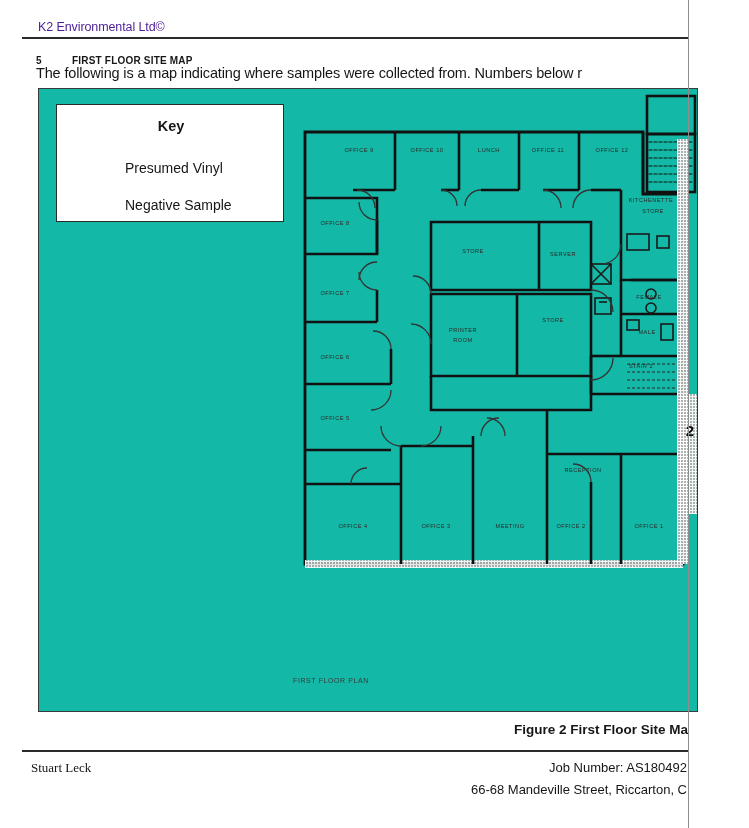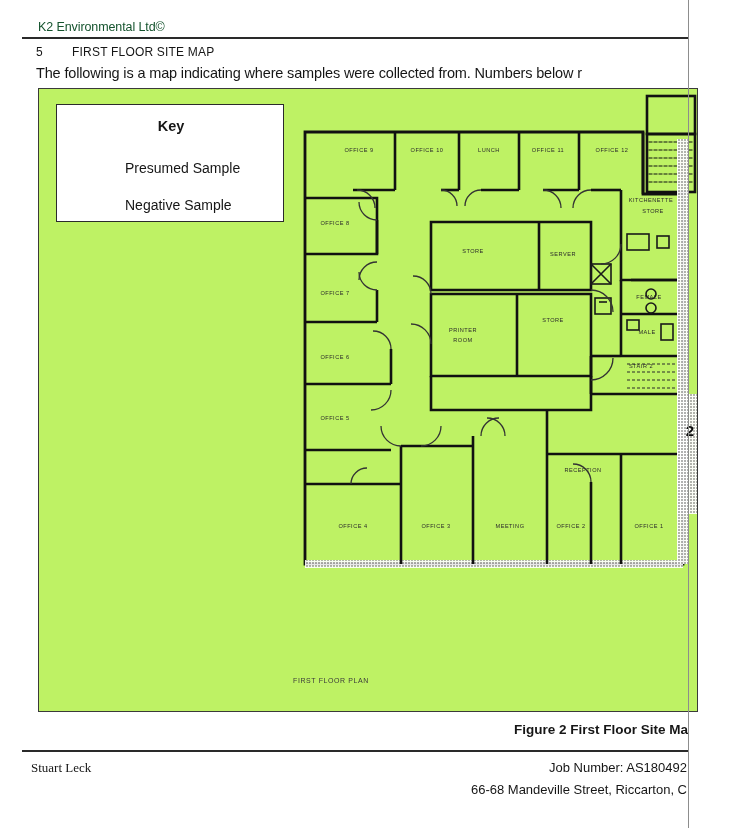--- a/index.html
+++ b/index.html
@@ -21,33 +21,33 @@
     left: 688px; top: 0; width: 1px; height: 828px;
     background: #8d8d8d;
   }
 
   
   #company-line {
     position: absolute;
     left: 38px; top: 20px;
     font-size: 12.5px;
     letter-spacing: -0.1px;
-    color: #14532d;
+    color: #4c1d95;
     white-space: nowrap;
   }
   #header-rule {
     position: absolute;
     left: 22px; top: 37px; width: 666px; height: 1.6px;
     background: #2a2a2a;
   }
   #section-heading {
     position: absolute;
-    left: 36px; top: 45px;
-    font-size: 12px;
-    font-weight: normal;
+    left: 36px; top: 55px;
+    font-size: 10px;
+    font-weight: bold;
     letter-spacing: 0.2px;
     white-space: nowrap;
   }
   #section-heading .num { display: inline-block; width: 36px; }
   #intro-paragraph {
     position: absolute;
     left: 36px; top: 65px;
     width: 700px;
     font-size: 14.5px;
     letter-spacing: -0.15px;
@@ -55,21 +55,21 @@
     overflow: hidden;
   }
 
   
   #figure-box {
     position: absolute;
     left: 38px; top: 88px;
     width: 660px; height: 624px;
     border: 1.4px solid #3a3a3a;
     box-sizing: border-box;
-    background: #bef264;
+    background: #14b8a6;
     overflow: hidden;
   }
 
   
   #key-box {
     position: absolute;
     left: 17px; top: 15px;
     width: 228px; height: 118px;
     border: 1.3px solid #2b2b2b;
     box-sizing: border-box;
@@ -195,21 +195,21 @@
 
 <div id="intro-paragraph">The following is a map indicating where samples were collected from. Numbers below r</div>
 
 <div id="figure-box">
 
   <div id="key-box">
     <div id="key-title">Key</div>
 
     <div class="key-row" id="key-row-vinyl">
       <span class="key-swatch" id="vinyl-swatch"></span>
-      <span class="key-label">Presumed Sample</span>
+      <span class="key-label">Presumed Vinyl</span>
     </div>
 
     <div class="key-row" id="key-row-negative">
       <span class="key-swatch" id="negative-swatch"></span>
       <span class="key-label">Negative Sample</span>
     </div>
   </div>
 
   <div id="floorplan">
     <svg width="410" height="570" viewBox="0 0 410 570" xmlns="http://www.w3.org/2000/svg">

